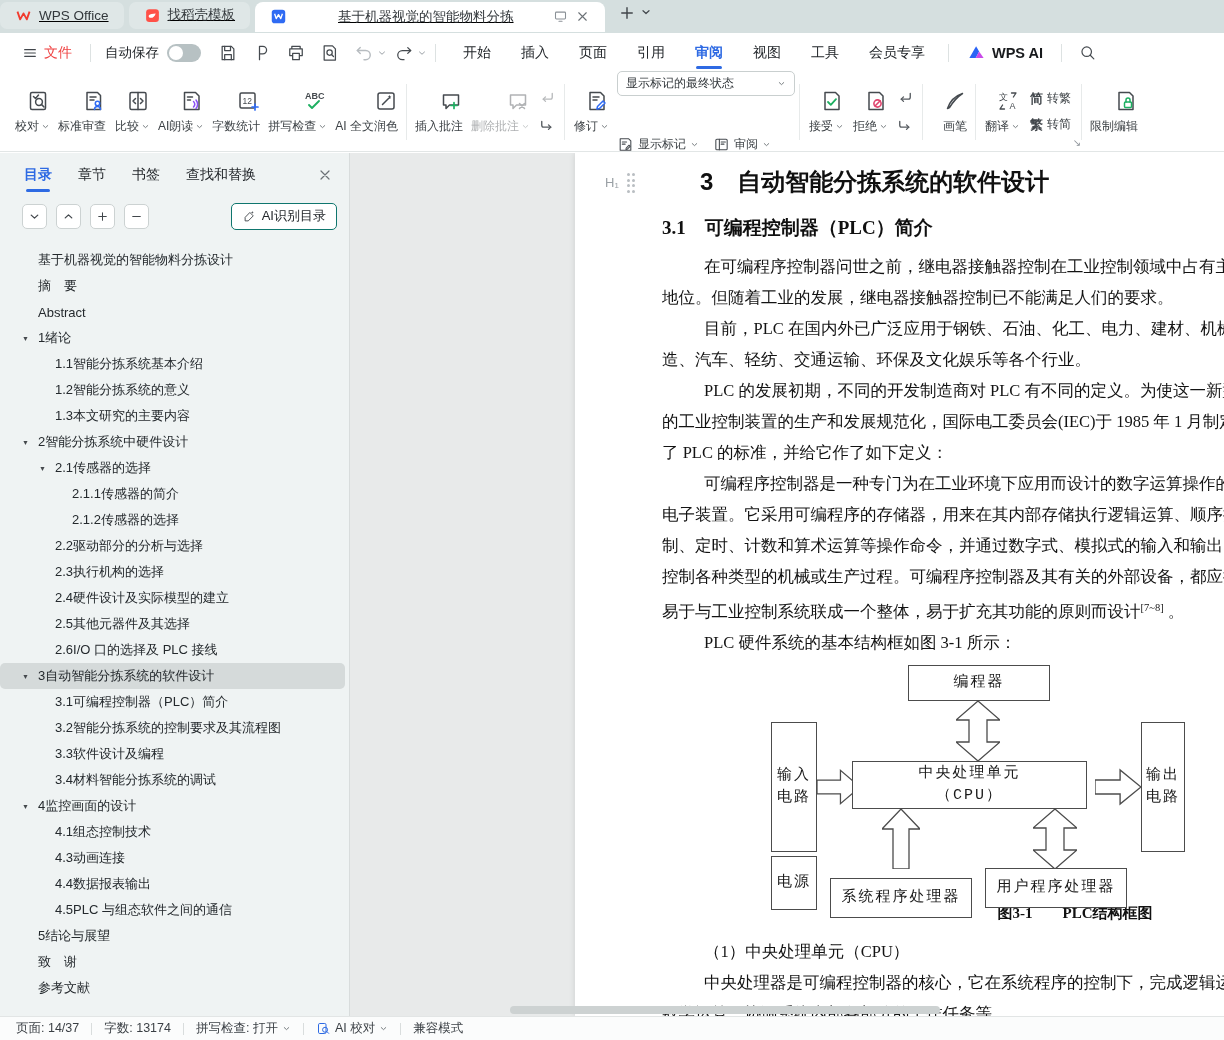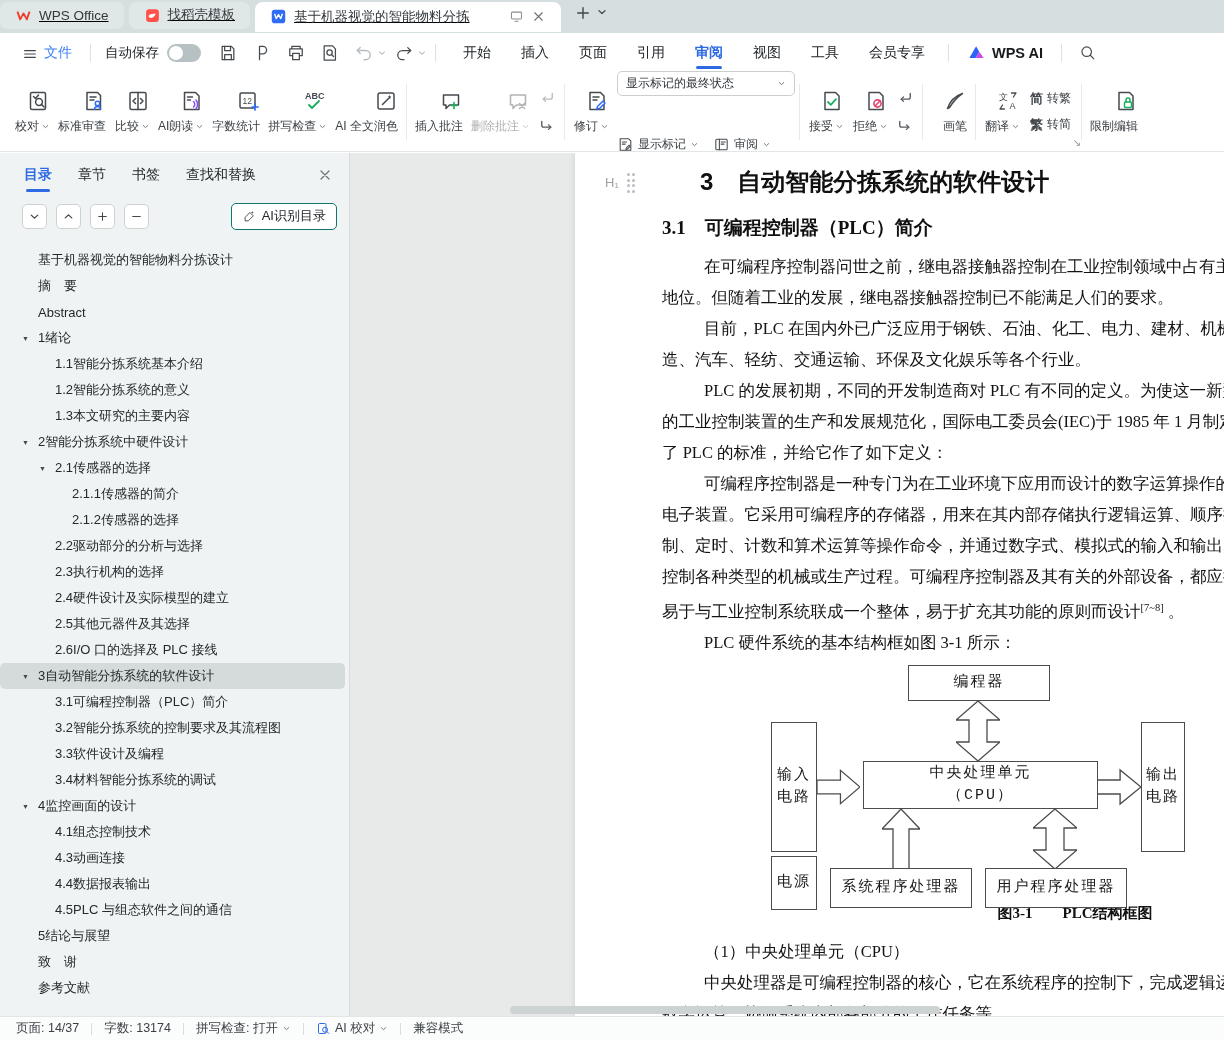--- a/index.html
+++ b/index.html
@@ -6,28 +6,28 @@
   html,body { width:1224px; height:1040px; overflow:hidden; }
   body { font-family:"Liberation Sans","DejaVu Sans",sans-serif; background:#fff; }
   .app { position:relative; width:1224px; height:1040px; overflow:hidden; background:#fff; }
 
   
   .tabbar { height:33px; background:#d5dfdf; display:flex; align-items:center; padding-left:0;text-decoration:underline; }
   .chip { height:27px; margin-bottom:3px; margin-right:5px; border-radius:7px; background:#dfe7e7;
           display:flex; align-items:center; gap:7px; padding:0 15px; font-size:13.5px; color:#33383c; }
   .chip.active { background:#fff; height:30px; margin-bottom:0; border-radius:8px 8px 0 0; }
   .chip .ic16 { width:17px; height:17px; }
-  .doclabel { width:208px; overflow:hidden; white-space:nowrap; }
+  .doclabel { width:208px; overflow:hidden; white-space:nowrap;margin-left:44px; }
   .tabx { width:15px; height:15px; }
   .newtab { width:18px; height:18px; margin:0 4px 7px 8px; }
   .tabcaret { width:12px; height:12px; margin-bottom:9px; color:#41464b; }
 
   
   .menubar { height:39px; background:#fff; display:flex; align-items:center; padding:0 12px; }
-  .mfile { display:flex; align-items:flex-end; gap:6px; font-size:14px; color:#3b82f6; padding:0 10px; }
+  .mfile { display:flex; align-items:center; gap:6px; font-size:14px; color:#ef4444; padding:0 10px; }
   .mfile .ic { width:16px; height:16px; }
   .mdiv { width:1px; height:18px; background:#dde2e2; margin:0 8px; }
   .autosave { font-size:13.5px; color:#23272b; margin:0 8px 0 6px; }
   .toggle { width:34px; height:18px; border-radius:9px; background:#b7c1c3; position:relative; margin-right:10px; }
   .toggle .knob { position:absolute; left:2px; top:2px; width:14px; height:14px; border-radius:50%; background:#fff; }
   .qicon { width:20px; height:20px; margin:0 7px; }
   .qcaret { width:10px; height:10px; color:#9aa0a5; margin-left:-4px; }
   .mtabs { display:flex; height:100%; margin-left:4px; }
   .mtab { padding:0 15px; font-size:14px; color:#23272b; display:flex; align-items:center; position:relative; }
   .mtab.active { color:#2e6ae3; font-weight:700; }
@@ -763,37 +763,37 @@
             <div class="docline"><span>控制各种类型的机械或生产过程。可编程序控制器及其有关的外部设备，都应按</span></div>
             <div class="docline"><span>易于与工业控制系统联成一个整体，易于扩充其功能的原则而设计</span><sup class="sup">[7~8]</sup><span> 。</span></div>
             <div class="docline ind"><span>PLC 硬件系统的基本结构框如图 3-1 所示：</span></div>
           </div>
 
         <div class="figure">
           <div class="dbox" style="left:333px;top:7px;width:142px;height:36px;">编程器</div>
           <svg class="darrow" style="left:381px;top:43px;" width="44" height="60" viewBox="0 0 44 60">
               <polygon points="22,0 44,19 31,19 31,41 44,41 22,60 0,41 13,41 13,19 0,19" fill="#fff" stroke="#4c4c4c" stroke-width="1.3"></polygon>
             </svg>
-          <div class="dbox" style="left:288px;top:103px;width:235px;height:48px;">中央处理单元
+          <div class="dbox" style="left:277px;top:103px;width:235px;height:48px;">中央处理单元
 （CPU）</div>
           <div class="dbox" style="left:196px;top:64px;width:46px;height:130px;">输入
 电路</div>
           <svg class="darrow" style="left:242px;top:110px;" width="43" height="38" viewBox="0 0 44 38">
               <polygon points="0,12 24,12 24,2 44,19 24,36 24,26 0,26" fill="#fff" stroke="#4c4c4c" stroke-width="1.3"></polygon>
             </svg>
           <div class="dbox" style="left:566px;top:64px;width:44px;height:130px;">输出
 电路</div>
           <svg class="darrow" style="left:520px;top:110px;" width="46" height="38" viewBox="0 0 44 38" preserveAspectRatio="none">
               <polygon points="0,12 24,12 24,2 44,19 24,36 24,26 0,26" fill="#fff" stroke="#4c4c4c" stroke-width="1.3"></polygon>
             </svg>
           <div class="dbox" style="left:196px;top:198px;width:46px;height:54px;">电源</div>
           <svg class="darrow" style="left:307px;top:151px;" width="38" height="60" viewBox="0 0 38 60">
               <polygon points="19,0 38,20 27,20 27,60 11,60 11,20 0,20" fill="#fff" stroke="#4c4c4c" stroke-width="1.3"></polygon>
             </svg>
-          <div class="dbox" style="left:255px;top:210px;width:142px;height:40px;">系统程序处理器</div>
+          <div class="dbox" style="left:255px;top:220px;width:142px;height:40px;">系统程序处理器</div>
           <svg class="darrow" style="left:458px;top:151px;" width="44" height="60" viewBox="0 0 44 60">
               <polygon points="22,0 44,19 31,19 31,41 44,41 22,60 0,41 13,41 13,19 0,19" fill="#fff" stroke="#4c4c4c" stroke-width="1.3"></polygon>
             </svg>
           <div class="dbox" style="left:410px;top:210px;width:142px;height:40px;">用户程序处理器</div>
           <div class="fig-caption" style="left:290px;">图3-1　　PLC结构框图</div>
         </div>
 
         <div class="lines after">
             <div class="docline ind"><span>（1）中央处理单元（CPU）</span></div>
             <div class="docline ind"><span>中央处理器是可编程控制器的核心，它在系统程序的控制下，完成逻辑运算、</span></div>

